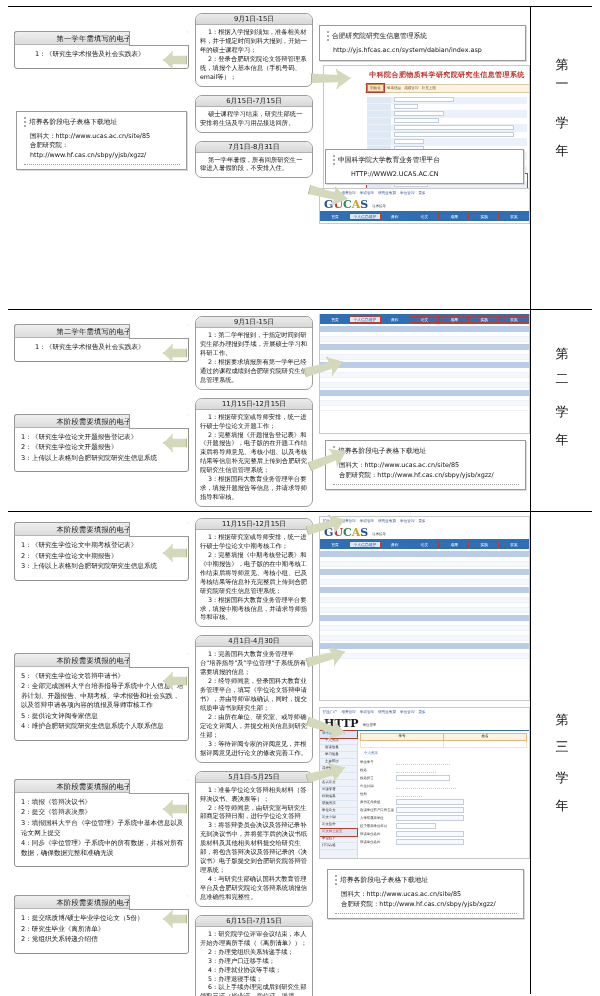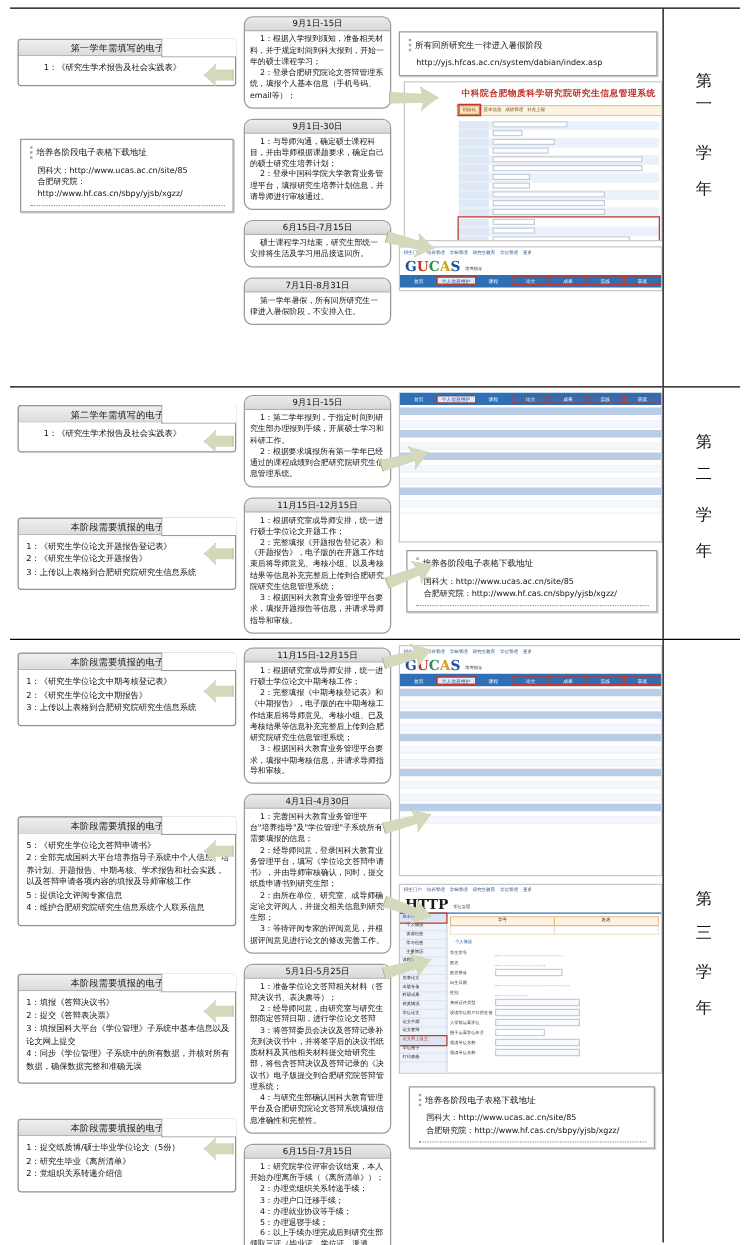--- a/index.html
+++ b/index.html
@@ -152,44 +152,37 @@
 
     <div class="col-mid">
       <div class="dbox">
         <div class="dbox-h">9月1日-15日</div>
         <div class="dbox-b">
           <p>1：根据入学报到须知，准备相关材料，并于规定时间到科大报到，开始一年的硕士课程学习；</p>
           <p>2：登录合肥研究院论文答辩管理系统，填报个人基本信息（手机号码、email等）；</p>
         </div>
       </div>
       <div class="dbox">
-        <div class="dbox-h">9月1日-30日</div>
-        <div class="dbox-b">
-          <p>1：与导师沟通，确定硕士课程科目，并由导师根据课题要求，确定自己的硕士研究生培养计划；</p>
-          <p>2：登录中国科学院大学教育业务管理平台，填报研究生培养计划信息，并请导师进行审核通过。</p>
-        </div>
-      </div>
-      <div class="dbox">
         <div class="dbox-h">6月15日-7月15日</div>
         <div class="dbox-b">
           <p>硕士课程学习结束，研究生部统一安排将生活及学习用品接送回所。</p>
         </div>
       </div>
       <div class="dbox">
         <div class="dbox-h">7月1日-8月31日</div>
         <div class="dbox-b">
           <p>第一学年暑假，所有回所研究生一律进入暑假阶段，不安排入住。</p>
         </div>
       </div>
     </div>
 
     <div class="col-right">
 
       <div class="note" style="margin:14px 4px 0 4px;">
-        <div class="note-title">所有回所研究生一律进入暑假阶段</div>
+        <div class="note-title">合肥研究院研究生信息管理系统</div>
         <div class="note-line">http://yjs.hfcas.ac.cn/system/dabian/index.asp</div>
       </div>
 
       <div class="shot" style="margin:4px 0 0 8px;height:128px;padding-left:41px;">
         <div class="shot-title">中科院合肥物质科学研究院研究生信息管理系统</div>
         <div class="shot-menubar">
           <span class="mb-pill redbox">初始化</span>
           <span class="mb-txt">基本信息</span>
           <span class="mb-txt">成绩管理</span>
           <span class="mb-txt">补充上报</span>
@@ -252,20 +245,24 @@
             <div class="form-row">
                   <div class="form-lab"></div>
                   <div class="form-fld" style="max-width:110px"></div>
                 </div>
 
           </div>
 
         </div>
       </div>
 
+      <div class="note" style="margin:-44px 6px 0 10px;position:relative;z-index:5;background:#fff;">
+        <div class="note-title">中国科学院大学教育业务管理平台</div>
+        <div class="note-line" style="padding-left:18px">HTTP://WWW2.UCAS.AC.CN</div>
+      </div>
 
       <div class="shot" style="margin:4px 0 0 4px;height:36px;">
         <div class="gucas-top">
           <span>招生门户</span>
           <span>培养管理</span>
           <span>学籍管理</span>
           <span>研究生教育</span>
           <span>学位管理</span>
           <span>更多</span>
         </div>

